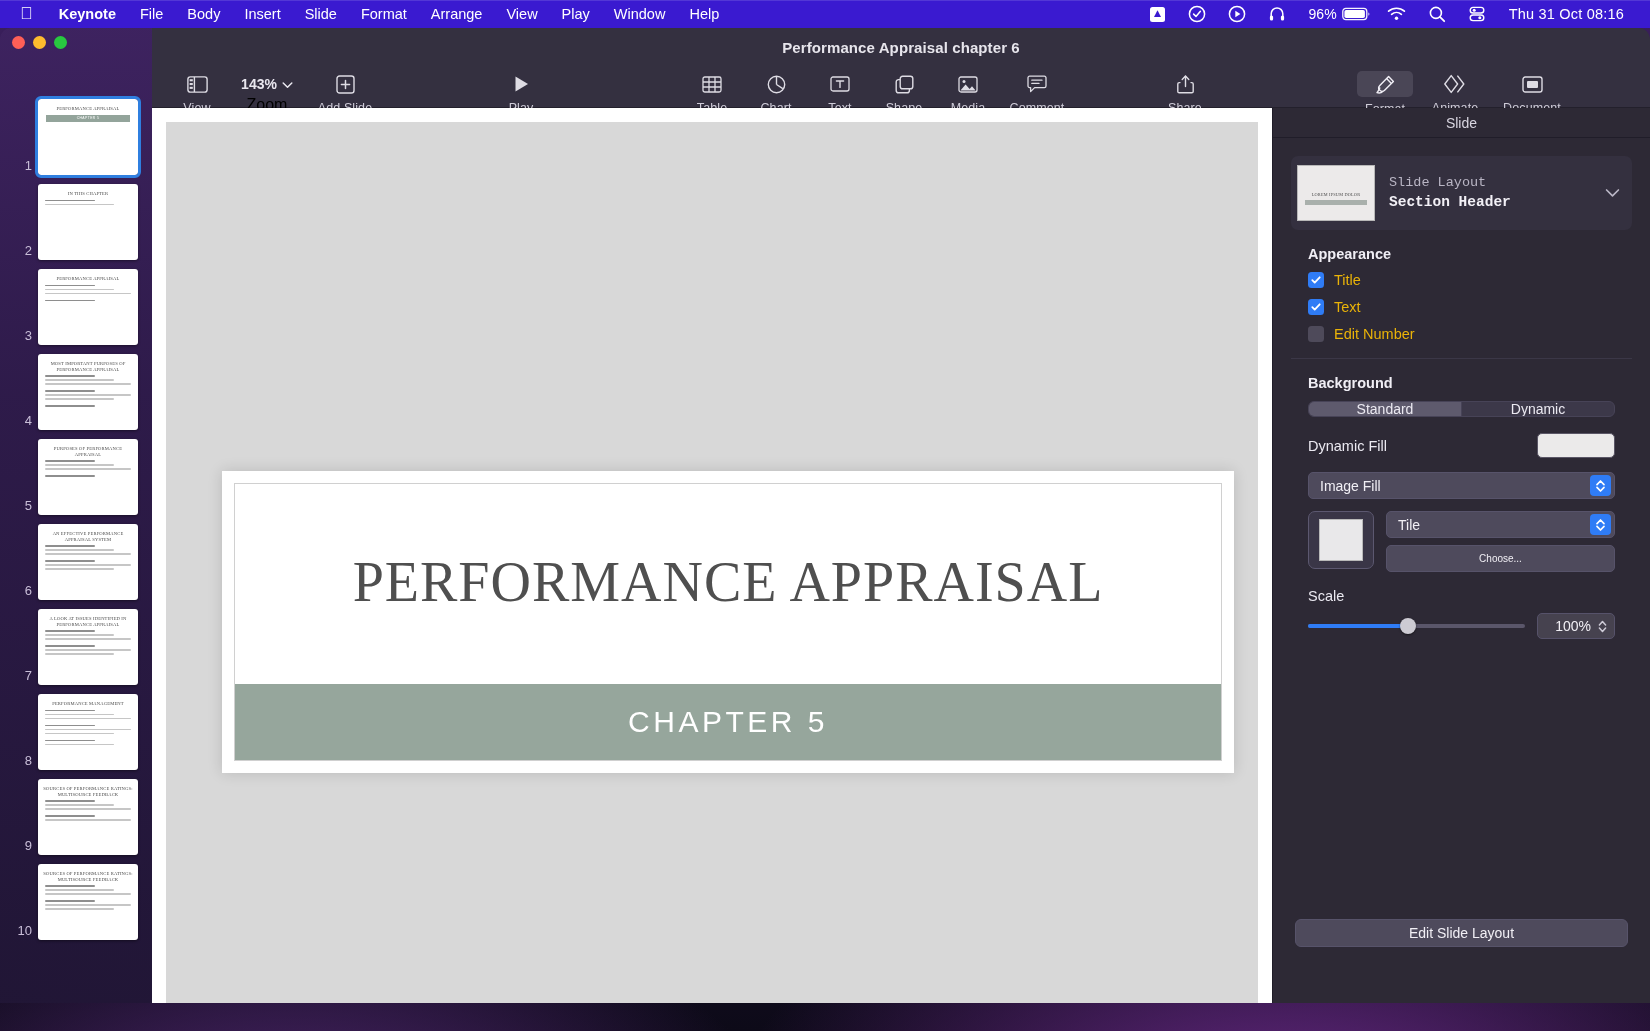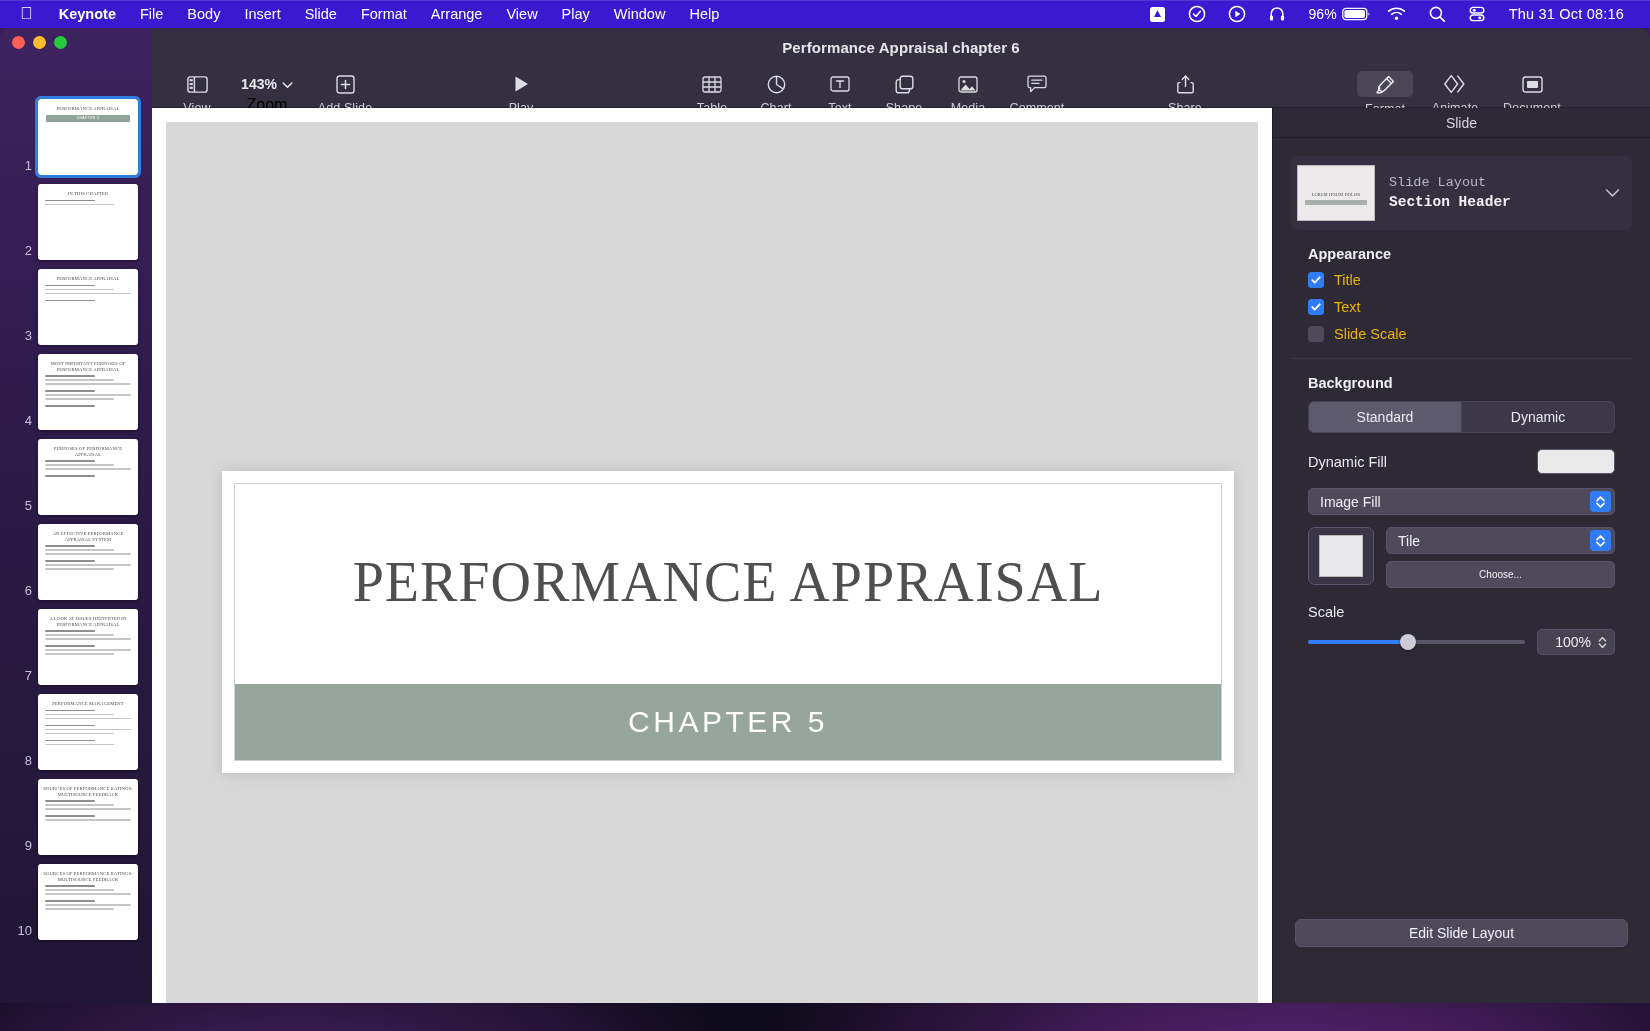--- a/index.html
+++ b/index.html
@@ -257,21 +257,21 @@
   .chk {
     width: 16px; height: 16px; border-radius: 3.5px; flex: none;
     background: #4e4a5a;
     display: flex; align-items: center; justify-content: center;
   }
   .chk.on { background: #2f7cf6; }
   .chk svg { display: block; }
   .chk-label { font-size: 14.5px; color: #eab308; }
 
   .segmented {
-    display: flex; height: 32px; border-radius: 6px; overflow: hidden;
+    display: flex; height: 16px; border-radius: 6px; overflow: hidden;
     background: #3c3849; margin-top: 2px;
     border: 1px solid #474357;
   }
   .seg {
     flex: 1; display: flex; align-items: center; justify-content: center;
     font-size: 14px; color: #ebe9f1;
   }
   .seg.active { background: #5e5a6d; }
   .seg + .seg { border-left: 1px solid #474357; }
 
@@ -784,21 +784,21 @@
           <div class="chk-row">
             <div class="chk on">
               <svg width="12" height="12" viewBox="0 0 12 12">
                 <path d="M2.3 6.2 L4.7 8.6 L9.7 3.3" fill="none" stroke="#fff" stroke-width="1.8" stroke-linecap="round" stroke-linejoin="round"></path>
               </svg>
             </div>
             <div class="chk-label">Text</div>
           </div>
           <div class="chk-row">
             <div class="chk"></div>
-            <div class="chk-label">Slide Scale</div>
+            <div class="chk-label">Edit Number</div>
           </div>
         </div>
     </div>
 
     <div class="sec-divider"></div>
 
     <div class="insp-pad">
       <div class="sec-title">Background</div>
 
       <div class="segmented">

